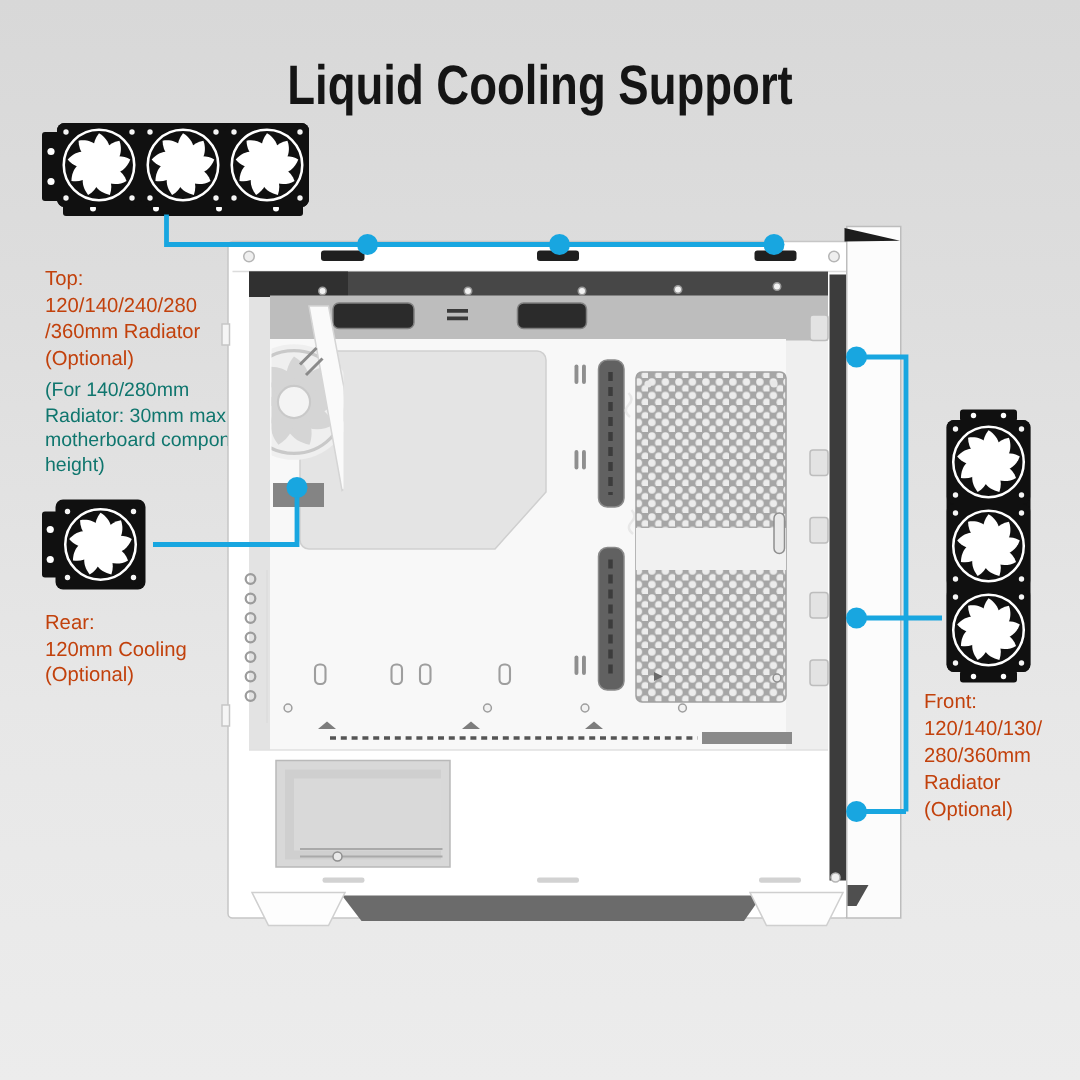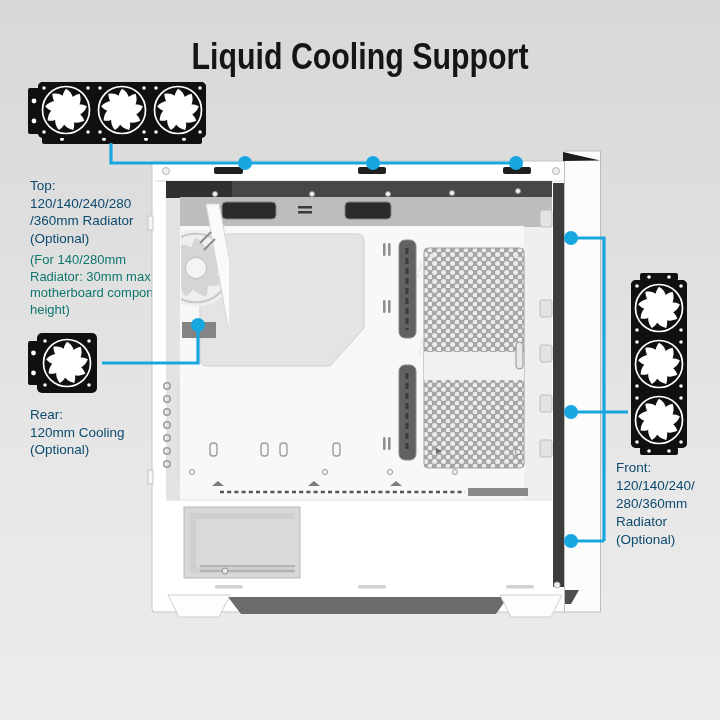--- a/index.html
+++ b/index.html
@@ -10,21 +10,21 @@
   }
   .stage{position:absolute;inset:0;}
   .title{
     position:absolute;top:36px;left:0;right:0;text-align:center;
     font-size:37px;font-weight:700;color:#151515;letter-spacing:0px;
     transform:scaleX(0.82);transform-origin:50% 50%;
     white-space:nowrap;
   }
   .label{
     position:absolute;
-    font-size:13.5px;line-height:17.5px;color:#0c4a6e;
+    font-size:13.5px;line-height:17.5px;color:#c2410c;
     white-space:pre-line;
   }
   .label.note{color:#0f766e;font-size:13px;line-height:16.5px;}
   .label-top{left:30px;top:177px;}
   .label-top-note{left:30px;top:252px;}
   .label-rear{left:30px;top:406px;}
   .label-front{left:616px;top:459px;line-height:18px;}
   svg{position:absolute;inset:0;}
 </style>
 </head>
@@ -39,21 +39,21 @@
 /360mm Radiator
 (Optional)</div>
   <div class="label note label-top-note">(For 140/280mm
 Radiator: 30mm max
 motherboard component
 height)</div>
   <div class="label label-rear">Rear:
 120mm Cooling
 (Optional)</div>
   <div class="label label-front">Front:
-120/140/240/
+120/140/130/
 280/360mm
 Radiator
 (Optional)</div>
 
   <svg viewBox="0 0 720 720" width="720" height="720">
     <defs>
 
       <symbol id="fanB" viewBox="0 0 56 56">
         <rect x="0" y="0" width="56" height="56" rx="5" fill="#101010"></rect>
         <circle cx="6" cy="6" r="1.8" fill="#f5f5f5"></circle>

